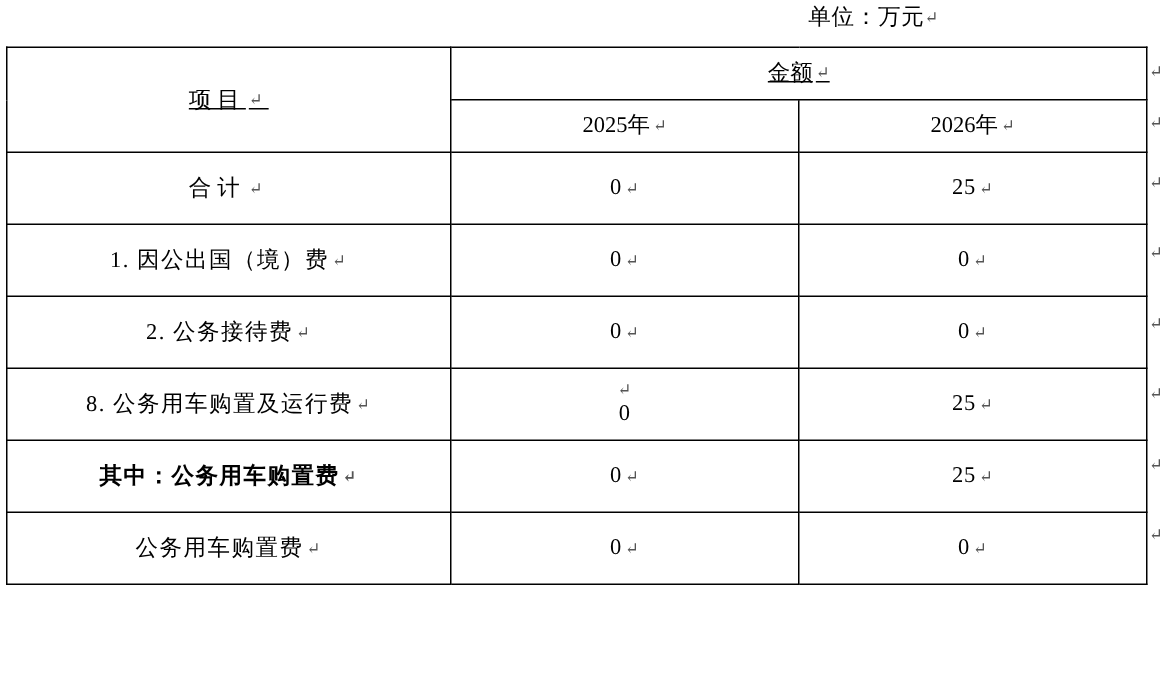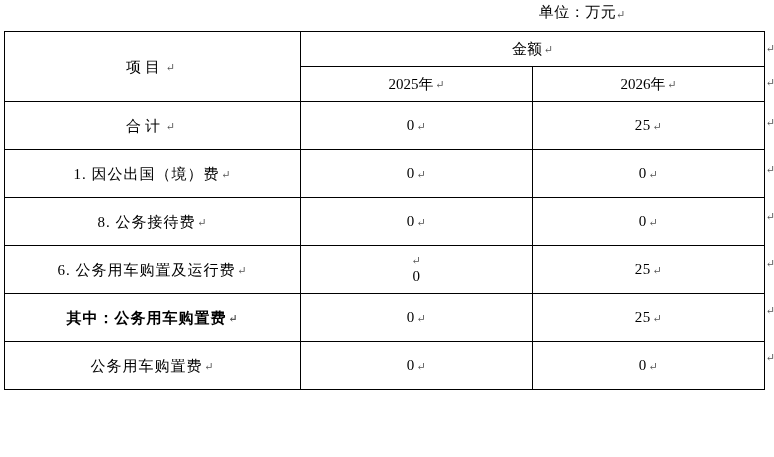--- a/index.html
+++ b/index.html
@@ -43,21 +43,21 @@
     table-layout: fixed;
   }
   table.budget td {
     border: 1px solid #000000;
     text-align: center;
     vertical-align: middle;
     font-size: 15px;
     line-height: 20px;
     padding: 0;
   }
-  .h-row td { height: 34px; }
+  .h-row td { height: 34px; text-decoration: underline; }
   .h-row2 td { height: 34px; }
   .d-row td { height: 47px; }
   .col-item { width: 296px; }
   .col-val { width: 232px; }
   .item-cell {
     text-align: left;
     padding-left: 14px;
     padding-right: 6px;
     letter-spacing: 1px;
   }
@@ -173,33 +173,33 @@
         <td class="val-cell">
           <span>0</span><span class="mark-inline">↵</span>
         </td>
         <td class="val-cell">
           <span>0</span><span class="mark-inline">↵</span>
         </td>
       </tr>
 
       <tr class="d-row">
         <td class="item-cell">
-          <span>8. 公务接待费</span><span class="mark">↵</span>
+          <span>2. 公务接待费</span><span class="mark">↵</span>
         </td>
         <td class="val-cell">
           <span>0</span><span class="mark-inline">↵</span>
         </td>
         <td class="val-cell">
           <span>0</span><span class="mark-inline">↵</span>
         </td>
       </tr>
 
       <tr class="d-row">
         <td class="item-cell">
-          <span>6. 公务用车购置及运行费</span><span class="mark">↵</span>
+          <span>8. 公务用车购置及运行费</span><span class="mark">↵</span>
         </td>
         <td class="val-cell">
           <span class="stack">
             <span class="top-mark">↵</span>
             <span class="num">0</span>
           </span>
         </td>
         <td class="val-cell">
           <span>25</span><span class="mark-inline">↵</span>
         </td>

